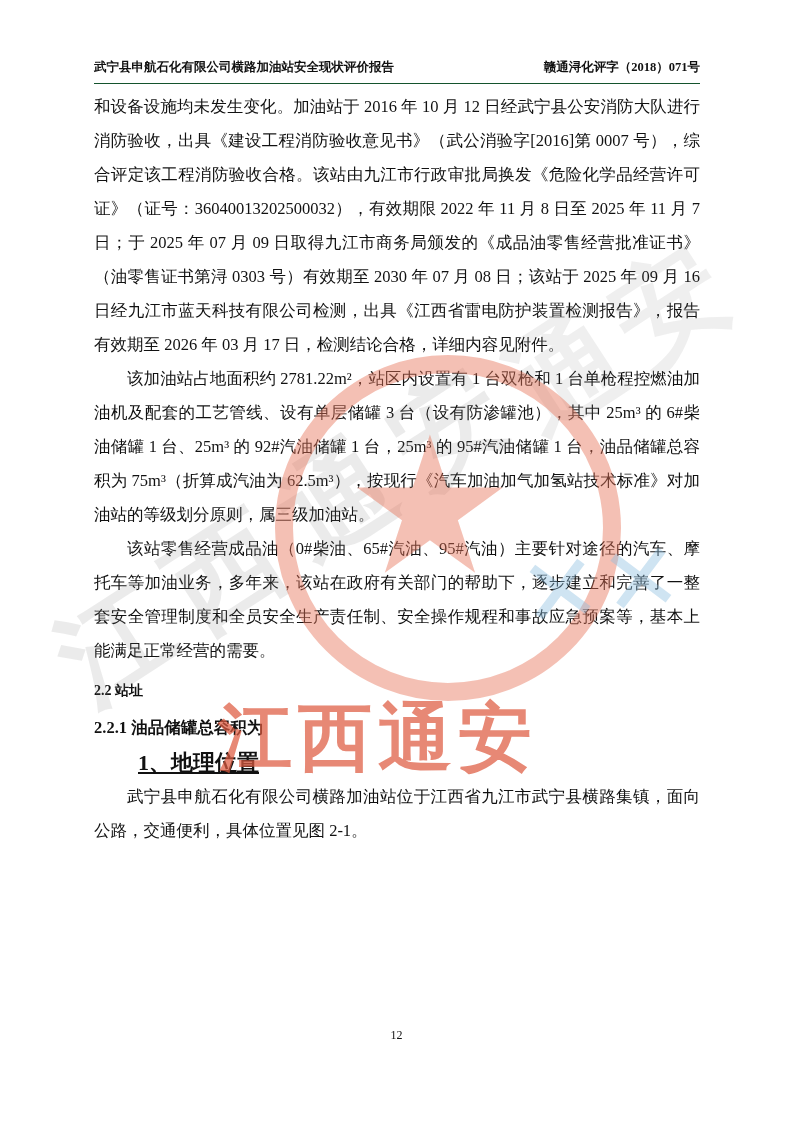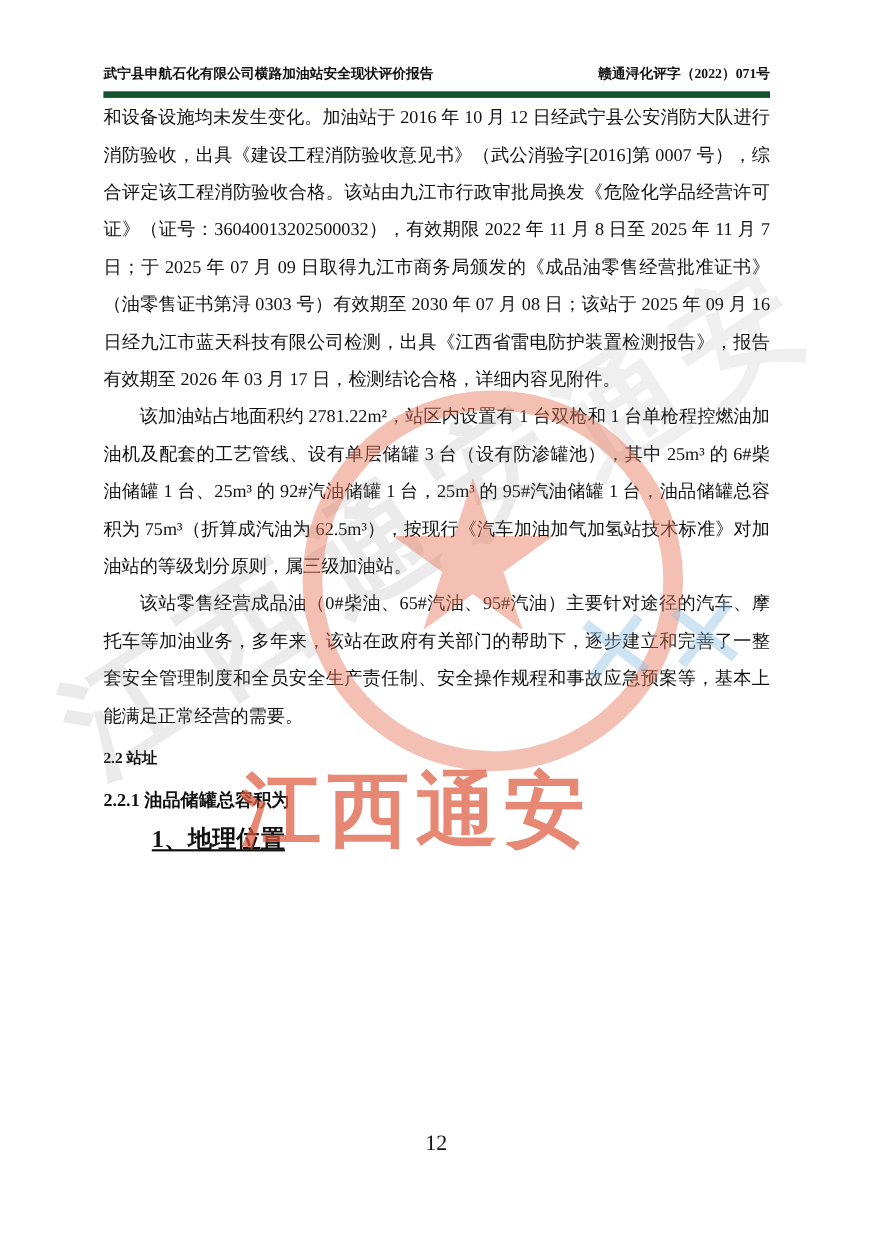--- a/index.html
+++ b/index.html
@@ -19,21 +19,21 @@
     position: absolute;
     left: 94px;
     right: 93px;
     top: 56px;
     display: flex;
     justify-content: space-between;
     align-items: flex-end;
     font-size: 12.5px;
     font-weight: bold;
     line-height: 22px;
-    border-bottom: 6px solid #14532d;
+    border-bottom: 1px solid #14532d;
     padding-bottom: 5px;
     z-index: 3;
   }
 
   
   .body-text {
     position: absolute;
     left: 94px;
     width: 606px;
     top: 90px;
@@ -65,21 +65,21 @@
     text-decoration: underline;
   }
 
   
   .footer {
     position: absolute;
     left: 0;
     right: 0;
     top: 1028px;
     text-align: center;
-    font-size: 20px;
+    font-size: 12px;
     z-index: 2;
   }
 
   
   .watermark-layer { position: absolute; inset: 0; z-index: 4; pointer-events: none; }
   .wm-ring {
     position: absolute;
     left: 275px;
     top: 355px;
     width: 310px;
@@ -154,29 +154,30 @@
     <div class="wm-gray wm-gray-1">江西通安</div>
     <div class="wm-gray wm-gray-2">通安</div>
     <div class="wm-ring"></div>
     <div class="wm-star">★</div>
     <div class="wm-blue">✕✕</div>
     <div class="wm-red-title">江西通安</div>
   </div>
 
   <div class="header">
     <span>武宁县申航石化有限公司横路加油站安全现状评价报告</span>
-    <span>赣通浔化评字（2022）071号</span>
+    <span>赣通浔化评字（2018）071号</span>
   </div>
 
   <div class="body-text">
     <p>和设备设施均未发生变化。加油站于 2016 年 10 月 12 日经武宁县公安消防大队进行消防验收，出具《建设工程消防验收意见书》（武公消验字[2016]第 0007 号），综合评定该工程消防验收合格。该站由九江市行政审批局换发《危险化学品经营许可证》（证号：36040013202500032），有效期限 2022 年 11 月 8 日至 2025 年 11 月 7 日；于 2025 年 07 月 09 日取得九江市商务局颁发的《成品油零售经营批准证书》（油零售证书第浔 0303 号）有效期至 2030 年 07 月 08 日；该站于 2025 年 09 月 16 日经九江市蓝天科技有限公司检测，出具《江西省雷电防护装置检测报告》，报告有效期至 2026 年 03 月 17 日，检测结论合格，详细内容见附件。</p>
     <p class="indent">该加油站占地面积约 2781.22m²，站区内设置有 1 台双枪和 1 台单枪程控燃油加油机及配套的工艺管线、设有单层储罐 3 台（设有防渗罐池），其中 25m³ 的 6#柴油储罐 1 台、25m³ 的 92#汽油储罐 1 台，25m³ 的 95#汽油储罐 1 台，油品储罐总容积为 75m³（折算成汽油为 62.5m³），按现行《汽车加油加气加氢站技术标准》对加油站的等级划分原则，属三级加油站。</p>
     <p class="indent">该站零售经营成品油（0#柴油、65#汽油、95#汽油）主要针对途径的汽车、摩托车等加油业务，多年来，该站在政府有关部门的帮助下，逐步建立和完善了一整套安全管理制度和全员安全生产责任制、安全操作规程和事故应急预案等，基本上能满足正常经营的需要。</p>
     <h2>2.2 站址</h2>
     <h3>2.2.1 油品储罐总容积为</h3>
     <h4>1、地理位置</h4>
+    <p class="indent">武宁县申航石化有限公司横路加油站位于江西省九江市武宁县横路集镇，面向公路，交通便利，具体位置见图 2-1。</p>
   </div>
 
   <div class="footer">
     <span>12</span>
   </div>
 
 </div>
 
 </body></html>

